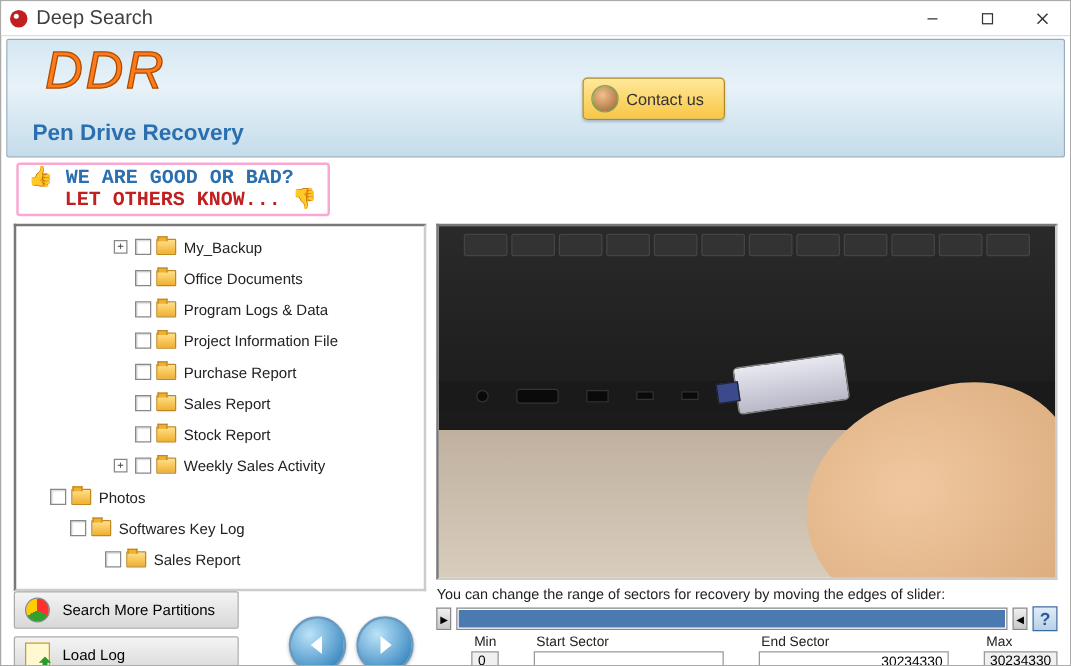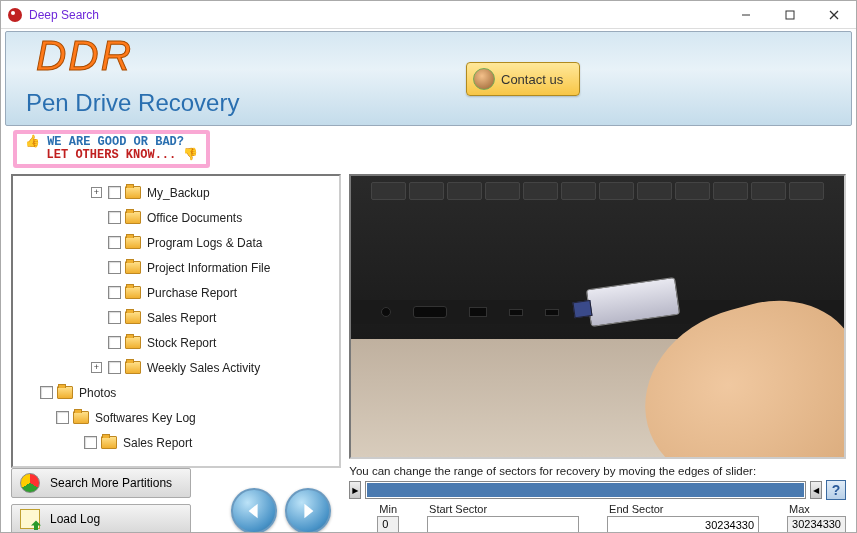--- a/index.html
+++ b/index.html
@@ -1,32 +1,32 @@
 <!DOCTYPE html>
 <html><head>
 <meta charset="utf-8">
 <style>
   * { box-sizing: border-box; margin: 0; padding: 0; }
   body { font-family: "Segoe UI", Tahoma, sans-serif; font-size: 12px; background: #fff; width: 857px; height: 533px; overflow: hidden; border: 1px solid #aaa; }
   
   
   .titlebar { height: 28px; background: #fff; display: flex; align-items: center; padding: 0 0 0 6px; border-bottom: 1px solid #ddd; }
   .titlebar .appicon { width: 16px; height: 16px; margin-right: 6px; }
-  .titlebar .title { flex: 1; font-size: 12px; color: #6d28d9; }
+  .titlebar .title { flex: 1; font-size: 16px; color: #404040; }
   .titlebar .winbtn { width: 44px; height: 28px; display: flex; align-items: center; justify-content: center; color: #333; }
   
   
   .headerband { height: 95px; background: linear-gradient(180deg, #d5e7f2 0%, #e8f2f8 40%, #c4dceb 100%); border: 1px solid #9ab; margin: 2px 4px 0 4px; position: relative; border-radius: 2px; }
   .logo { position: absolute; top: 0px; left: 30px; font-family: Impact, "Arial Black", sans-serif; font-size: 42px; font-style: italic; color: #ff7a1a; -webkit-text-stroke: 1px #a84c00; letter-spacing: 2px; }
-  .subtitle { position: absolute; bottom: 8px; left: 20px; color: #2a6fb0; font-size: 24px; font-weight: 400; }
+  .subtitle { position: absolute; bottom: 8px; left: 20px; color: #2a6fb0; font-size: 18px; font-weight: 700; }
   .contactbtn { position: absolute; top: 30px; left: 460px; background: linear-gradient(180deg,#ffe89a,#f8c646); border: 1px solid #b08a20; border-radius: 4px; padding: 5px 16px 5px 6px; display: flex; align-items: center; gap: 6px; font-size: 13px; color: #333; box-shadow: 0 1px 2px rgba(0,0,0,.2); }
   .contactbtn .avatar { width: 22px; height: 22px; background: radial-gradient(circle at 40% 35%, #f3c08a 0%, #a06a3a 90%); border-radius: 50%; border: 1px solid #7a5; }
   
   
-  .feedback { margin: 4px 0 0 12px; display: inline-block; border: 4px solid #f9a8d4; border-radius: 3px; padding: 2px 8px; font-family: "Courier New", monospace; font-size: 12px; line-height: 1.1; background: #fff; }
+  .feedback { margin: 4px 0 0 12px; display: inline-block; border: 2px solid #f9a8d4; border-radius: 3px; padding: 2px 8px; font-family: "Courier New", monospace; font-size: 16px; line-height: 1.1; background: #fff; }
   .feedback .line1 { color: #2a6fb0; font-weight: bold; }
   .feedback .line2 { color: #c02020; font-weight: bold; }
   
   
   .main { display: flex; gap: 8px; padding: 6px 10px 10px 10px; height: 376px; }
   .leftcol { width: 380px; display: flex; flex-direction: column; }
   .rightcol { flex: 1; display: flex; flex-direction: column; }
   
   
   .treewrap { flex: 1; border: 2px inset #ccc; background: #fff; overflow-y: scroll; padding: 4px 0; }

